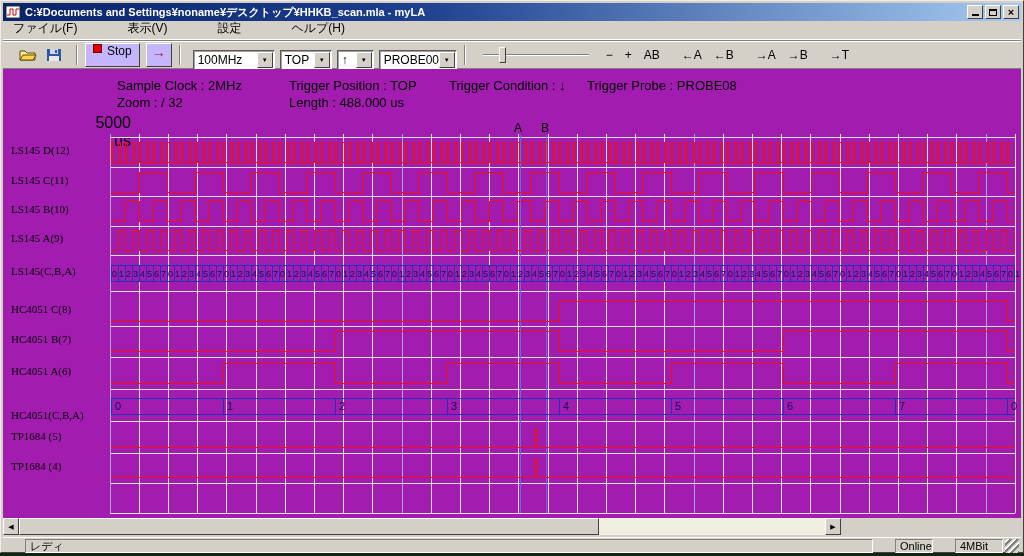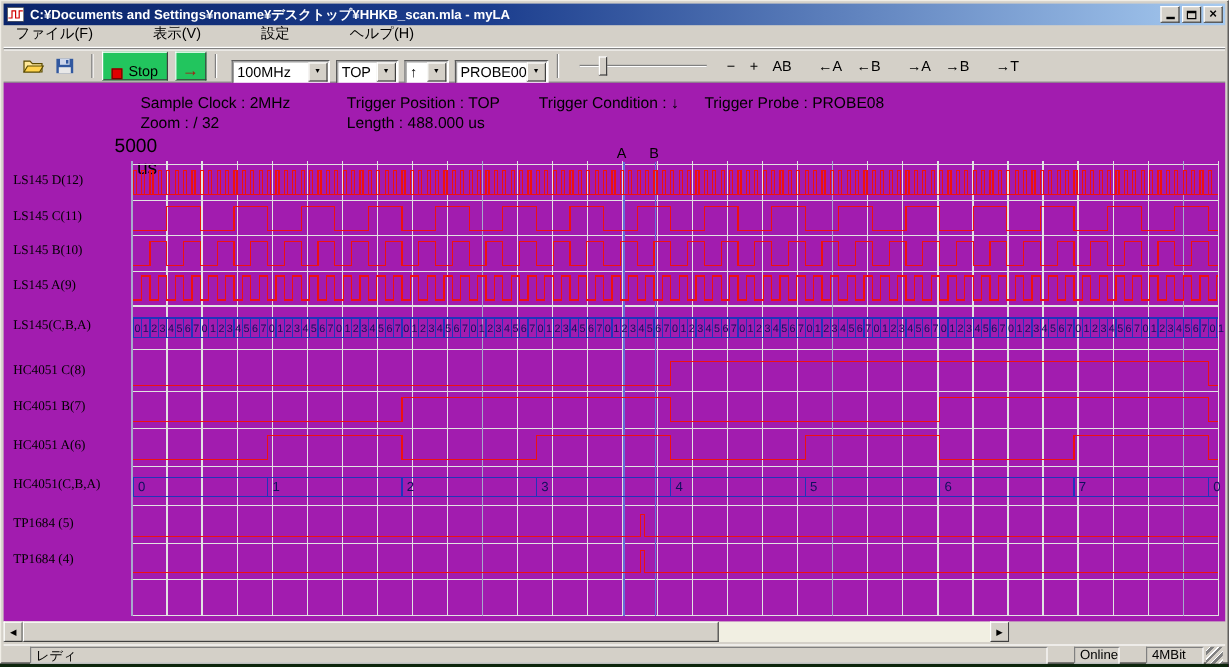--- a/index.html
+++ b/index.html
@@ -50,23 +50,23 @@
     display:flex; align-items:center; padding-left:14px;
     border-top:1px solid #808080; box-shadow:inset 0 1px 0 #fff;
     border-bottom:1px solid #808080;
   }
   .tool-icon { width:22px; height:18px; display:flex; align-items:center; justify-content:center; margin-right:4px; }
   .tsep {
     width:2px; height:20px; margin:0 7px;
     border-left:1px solid #808080; border-right:1px solid #fff;
   }
   .push-btn {
-    height:24px; background:#22c55e;
+    height:24px; background:#c4b5fd;
     border:1px solid; border-color:#fff #404040 #404040 #fff;
-    display:flex; align-items:flex-end; justify-content:center;
+    display:flex; align-items:flex-start; justify-content:center;
     padding:0 7px; gap:5px; font-size:12px;
   }
   .stop-square { width:9px; height:9px; background:#e00000; border:1px solid #700; }
   .run-arrow { color:#b01010; font-weight:bold; font-size:14px; }
   .combo {
     height:20px; background:#fff; margin-left:5px;
     border:1px solid; border-color:#5a5a5a #fff #fff #5a5a5a;
     box-shadow:inset 1px 1px 0 #a0a0a0;
     display:flex; align-items:center;margin-top:11px;
   }
@@ -234,21 +234,21 @@
     <div class="cursor-label" style="left:538px">B</div>
 
     <div class="chan-label" style="top:75px">LS145 D(12)</div>
     <div class="chan-label" style="top:105px">LS145 C(11)</div>
     <div class="chan-label" style="top:134px">LS145 B(10)</div>
     <div class="chan-label" style="top:163px">LS145 A(9)</div>
     <div class="chan-label" style="top:196px">LS145(C,B,A)</div>
     <div class="chan-label" style="top:234px">HC4051 C(8)</div>
     <div class="chan-label" style="top:264px">HC4051 B(7)</div>
     <div class="chan-label" style="top:296px">HC4051 A(6)</div>
-    <div class="chan-label" style="top:329px">HC4051(C,B,A)</div>
+    <div class="chan-label" style="top:340px">HC4051(C,B,A)</div>
     <div class="chan-label" style="top:361px">TP1684 (5)</div>
     <div class="chan-label" style="top:391px">TP1684 (4)</div>
 
     <svg id="wave-svg" viewBox="0 68 1020 449">
         <g stroke-width="1">
           <line x1="107" y1="136" x2="1012" y2="136" stroke="#e2e2e2"></line>
           <line x1="107" y1="166" x2="1012" y2="166" stroke="#e2e2e2"></line>
           <line x1="107" y1="195" x2="1012" y2="195" stroke="#e2e2e2"></line>
           <line x1="107" y1="225" x2="1012" y2="225" stroke="#e2e2e2"></line>
           <line x1="107" y1="254" x2="1012" y2="254" stroke="#e2e2e2"></line>

